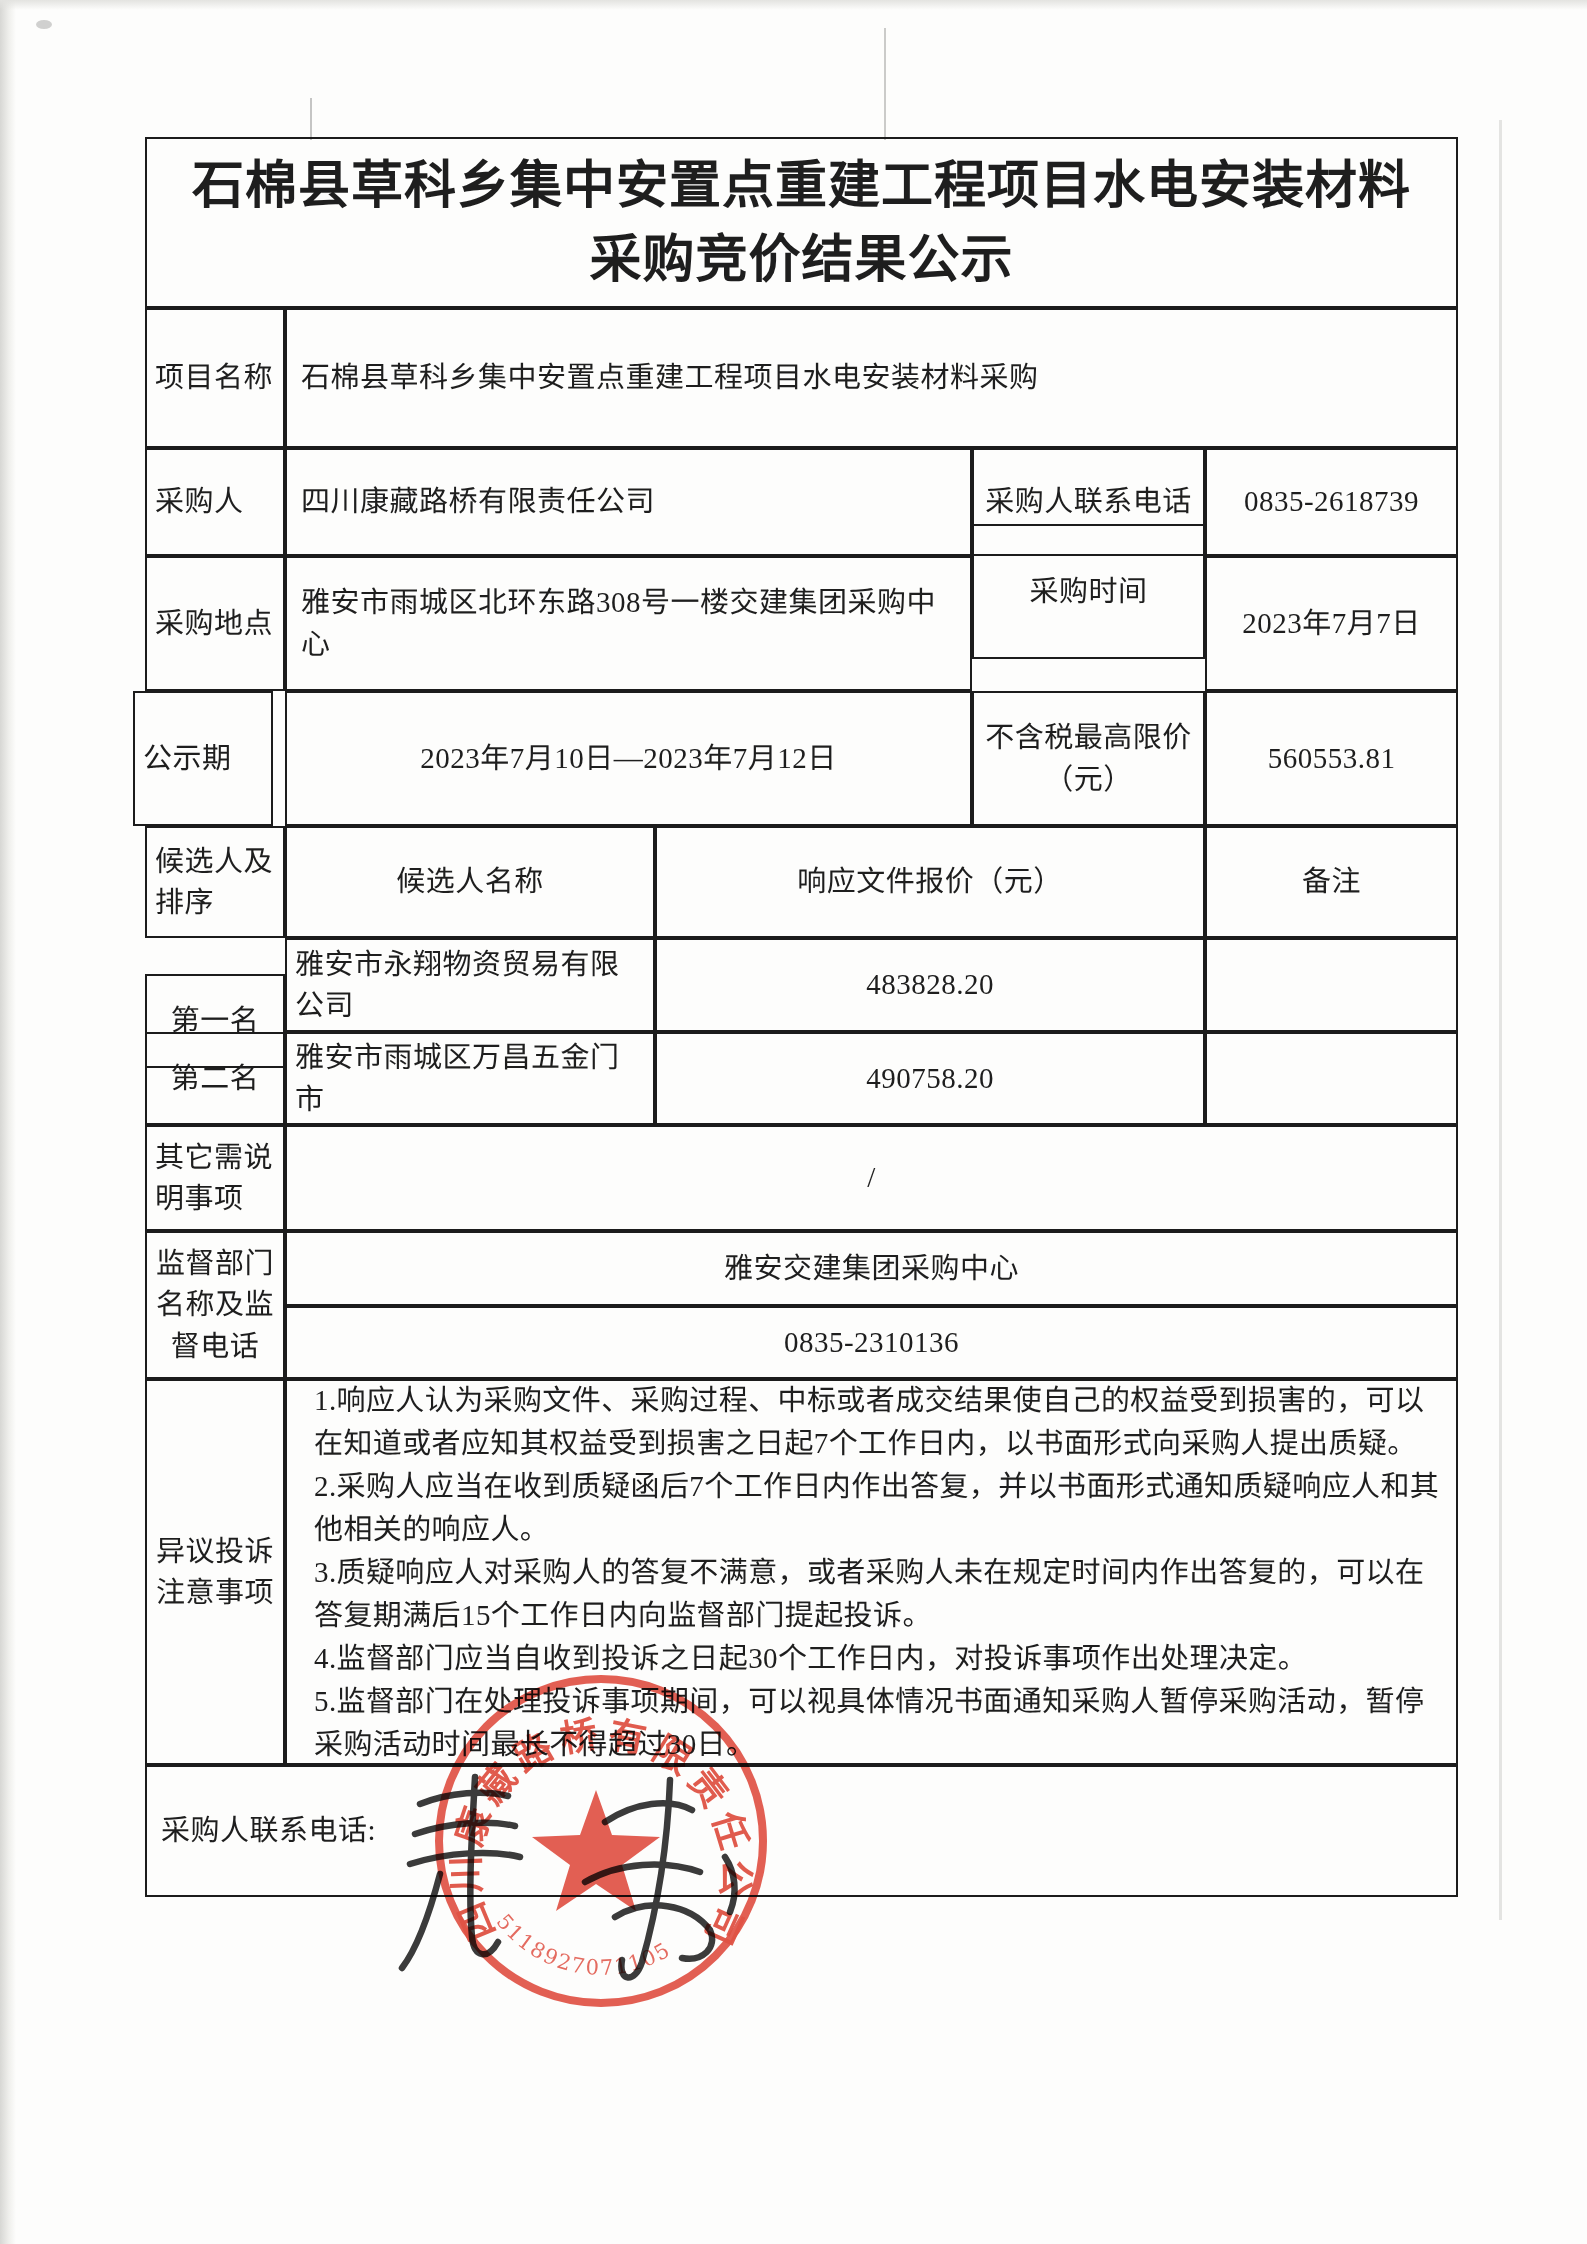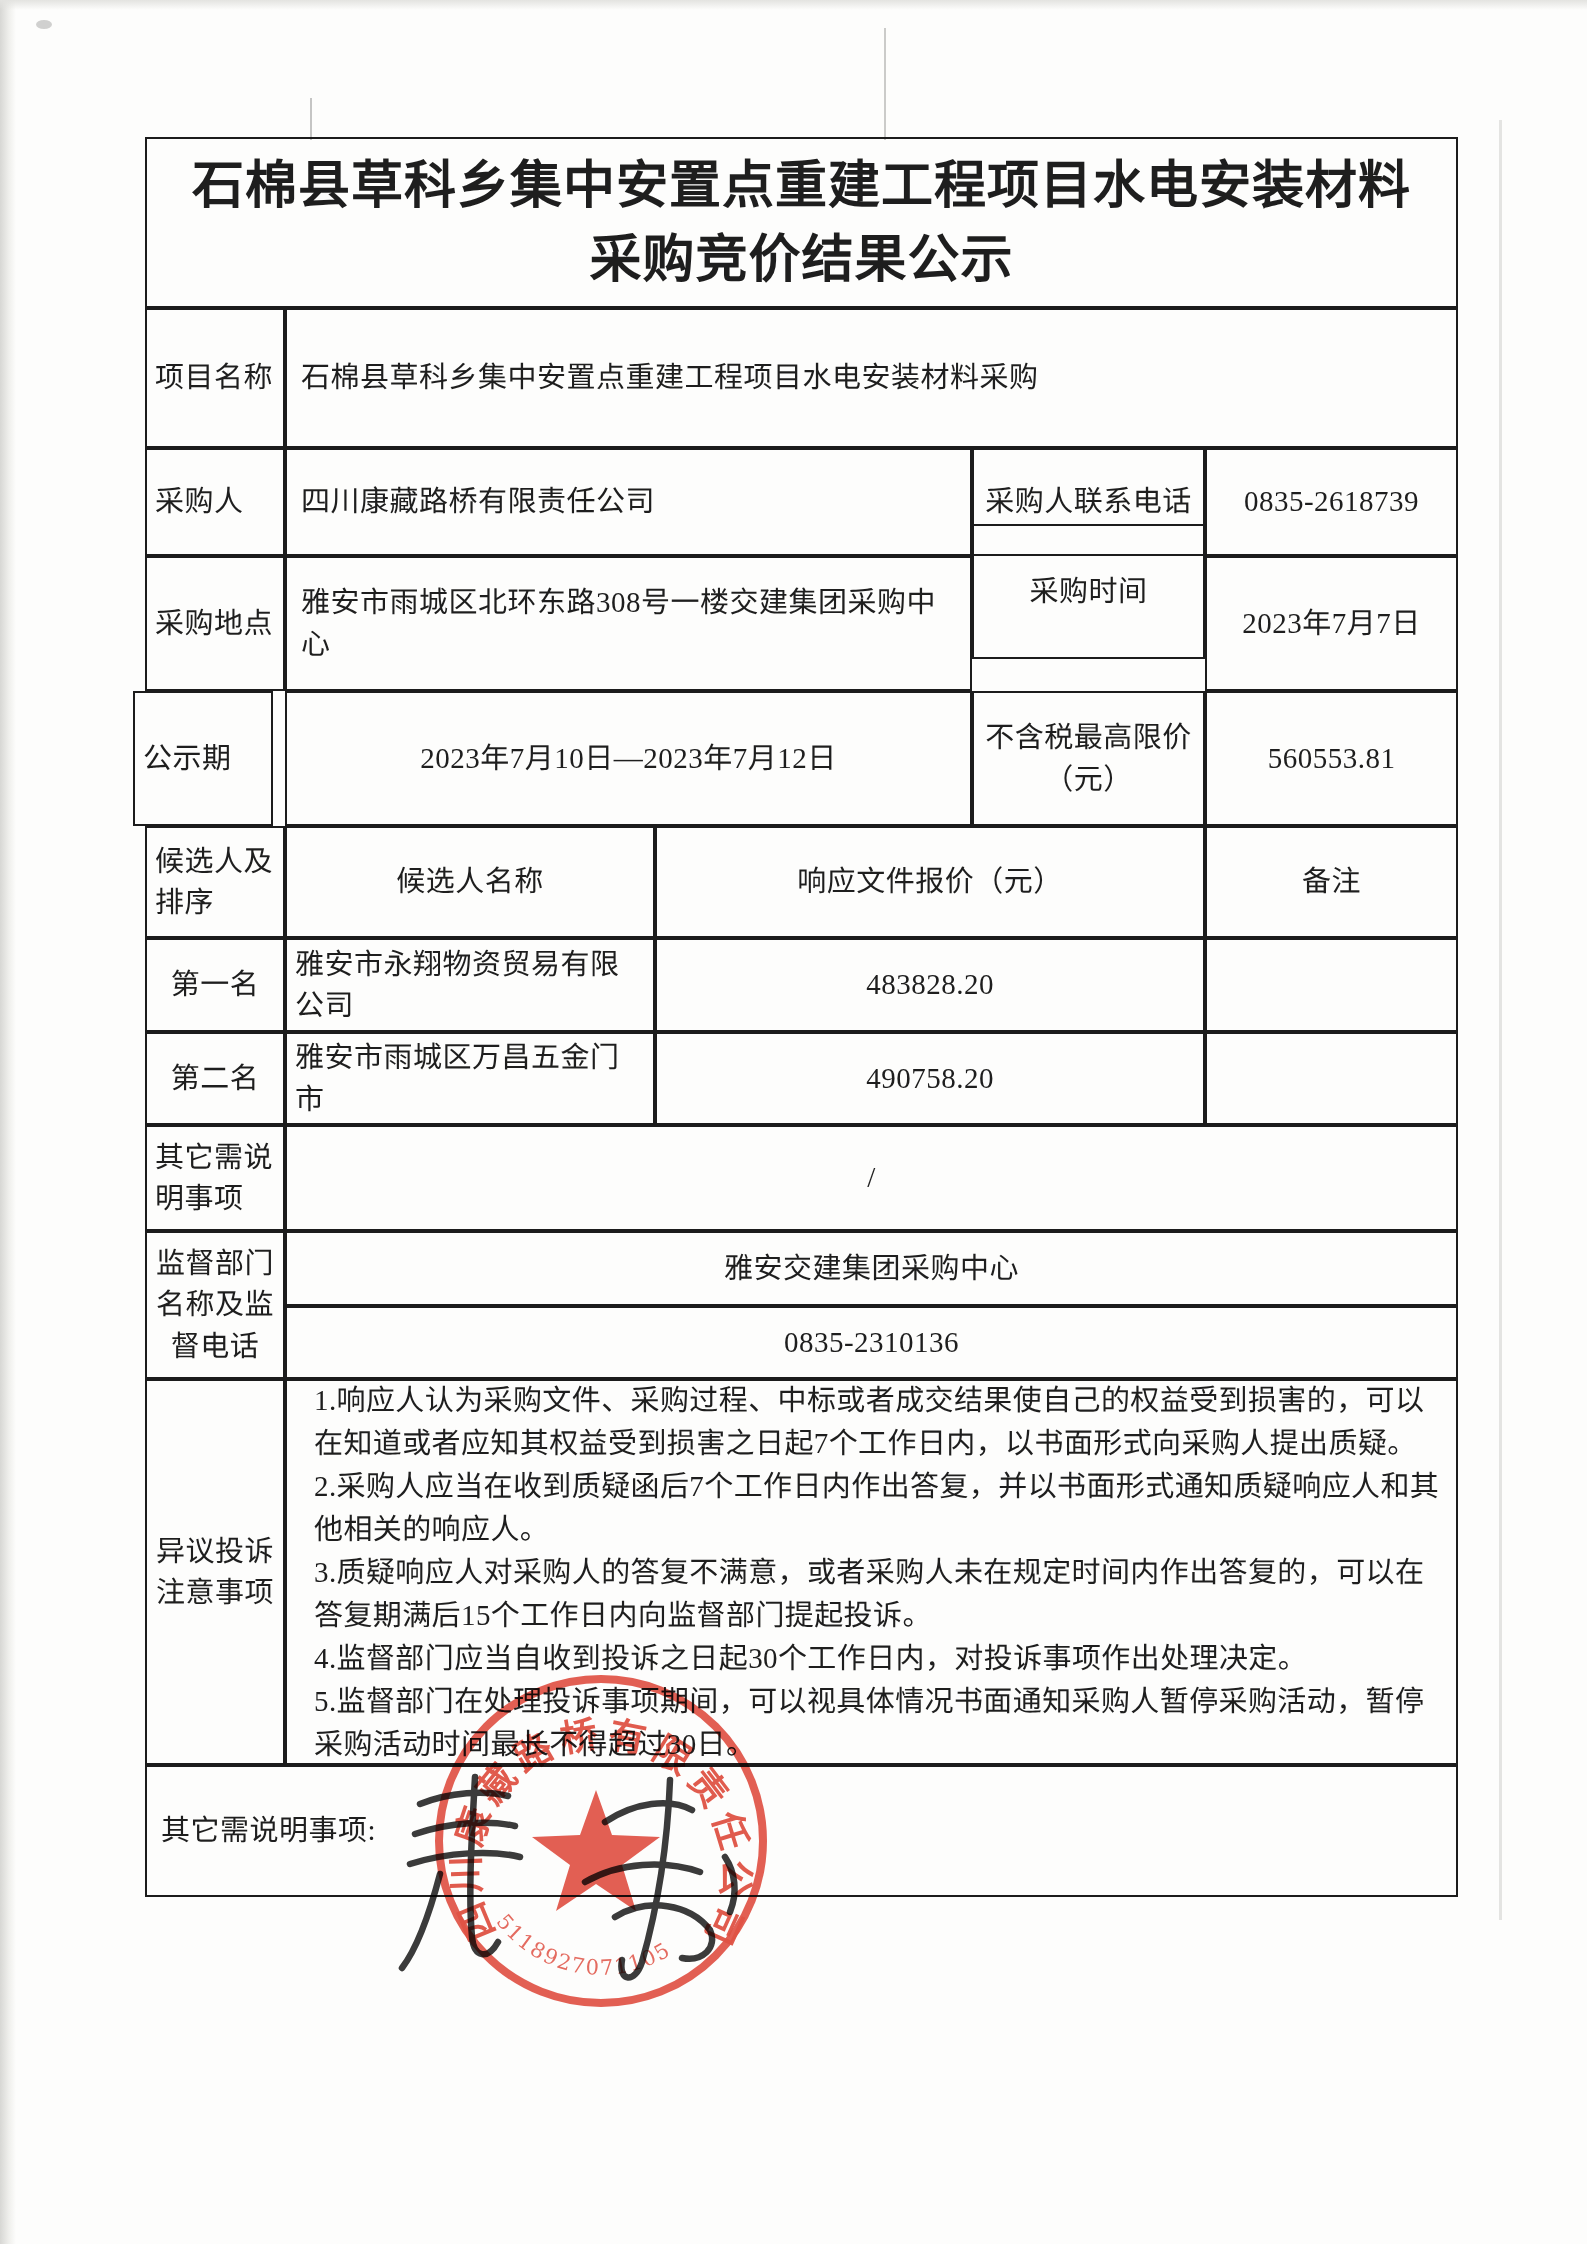--- a/index.html
+++ b/index.html
@@ -71,21 +71,21 @@
   <div class="cell lbl" style="left:133px;top:691px;width:140px;height:135px;">公示期</div>
   <div class="cell val-center" style="left:285px;top:691px;width:687px;height:135px;">2023年7月10日—2023年7月12日</div>
   <div class="cell lbl-center" style="left:972px;top:691px;width:233px;height:135px;">不含税最高限价（元）</div>
   <div class="cell val-center" style="left:1205px;top:691px;width:253px;height:135px;">560553.81</div>
 
   <div class="cell lbl" style="left:145px;top:826px;width:140px;height:112px;">候选人及排序</div>
   <div class="cell val-center" style="left:285px;top:826px;width:370px;height:112px;">候选人名称</div>
   <div class="cell val-center" style="left:655px;top:826px;width:550px;height:112px;">响应文件报价（元）</div>
   <div class="cell val-center" style="left:1205px;top:826px;width:253px;height:112px;">备注</div>
 
-  <div class="cell lbl-center" style="left:145px;top:938px;width:140px;height:94px;">第一名</div>
+  <div class="cell lbl-center" style="left:145px;top:974px;width:140px;height:94px;">第一名</div>
   <div class="cell val-left" style="left:285px;top:938px;width:370px;height:94px;padding-left:8px;">雅安市永翔物资贸易有限公司</div>
   <div class="cell val-center" style="left:655px;top:938px;width:550px;height:94px;">483828.20</div>
   <div class="cell val-center" style="left:1205px;top:938px;width:253px;height:94px;"></div>
 
   <div class="cell lbl-center" style="left:145px;top:1032px;width:140px;height:93px;">第二名</div>
   <div class="cell val-left" style="left:285px;top:1032px;width:370px;height:93px;padding-left:8px;">雅安市雨城区万昌五金门市</div>
   <div class="cell val-center" style="left:655px;top:1032px;width:550px;height:93px;">490758.20</div>
   <div class="cell val-center" style="left:1205px;top:1032px;width:253px;height:93px;"></div>
 
   <div class="cell lbl" style="left:145px;top:1125px;width:140px;height:106px;">其它需说明事项</div>
@@ -97,21 +97,21 @@
 
   <div class="cell lbl-center" style="left:145px;top:1379px;width:140px;height:386px;">异议投诉注意事项</div>
   <div class="cell objection-cell" style="left:285px;top:1379px;width:1173px;height:386px;">
     <div class="oitem">1.响应人认为采购文件、采购过程、中标或者成交结果使自己的权益受到损害的，可以在知道或者应知其权益受到损害之日起7个工作日内，以书面形式向采购人提出质疑。</div>
     <div class="oitem">2.采购人应当在收到质疑函后7个工作日内作出答复，并以书面形式通知质疑响应人和其他相关的响应人。</div>
     <div class="oitem">3.质疑响应人对采购人的答复不满意，或者采购人未在规定时间内作出答复的，可以在答复期满后15个工作日内向监督部门提起投诉。</div>
     <div class="oitem">4.监督部门应当自收到投诉之日起30个工作日内，对投诉事项作出处理决定。</div>
     <div class="oitem">5.监督部门在处理投诉事项期间，可以视具体情况书面通知采购人暂停采购活动，暂停采购活动时间最长不得超过30日。</div>
   </div>
 
-  <div class="cell val-left" style="left:145px;top:1765px;width:1313px;height:132px;">其它需说明事项:</div>
+  <div class="cell val-left" style="left:145px;top:1765px;width:1313px;height:132px;">采购人联系电话:</div>
 
   <svg class="stamp" viewBox="0 0 346 346">
     <defs>
       <path id="arcTop" d="M 72,270 A 122,122 0 1 1 274,270" fill="none"></path>
       <path id="arcBottom" d="M 60,242 A 131,131 0 0 0 286,242" fill="none"></path>
     </defs>
     <circle cx="173" cy="173" r="162" fill="none" stroke="#dd3a2b" stroke-width="8" opacity=".92"></circle>
     <polygon fill="#dd3a2b" opacity=".92" points="168,122 152,167 104,169 142,197 128,243 168,216 208,243 194,197 232,169 184,167"></polygon>
     <text font-size="37" font-weight="bold" fill="#dd3a2b" opacity=".95" font-family="'Liberation Serif','DejaVu Serif',serif">
       <textPath href="#arcTop" startOffset="6" textLength="520" lengthAdjust="spacing">四川康藏路桥有限责任公司</textPath>

